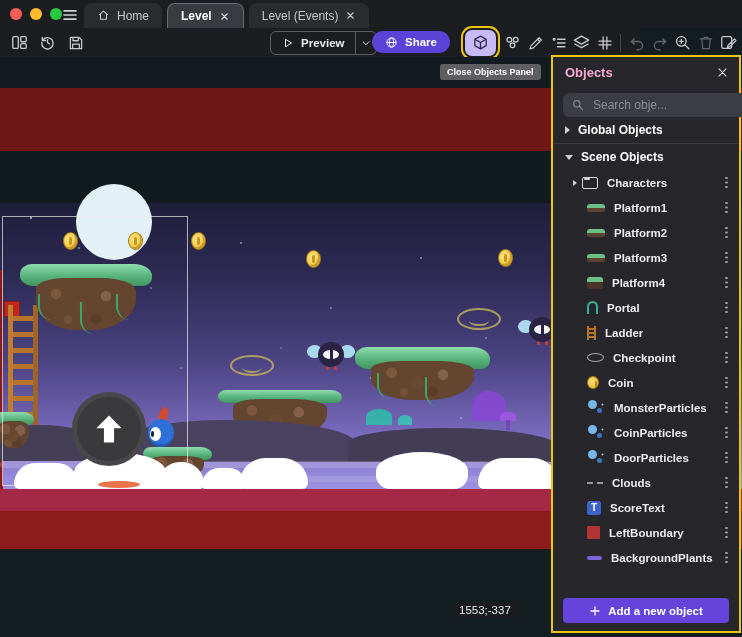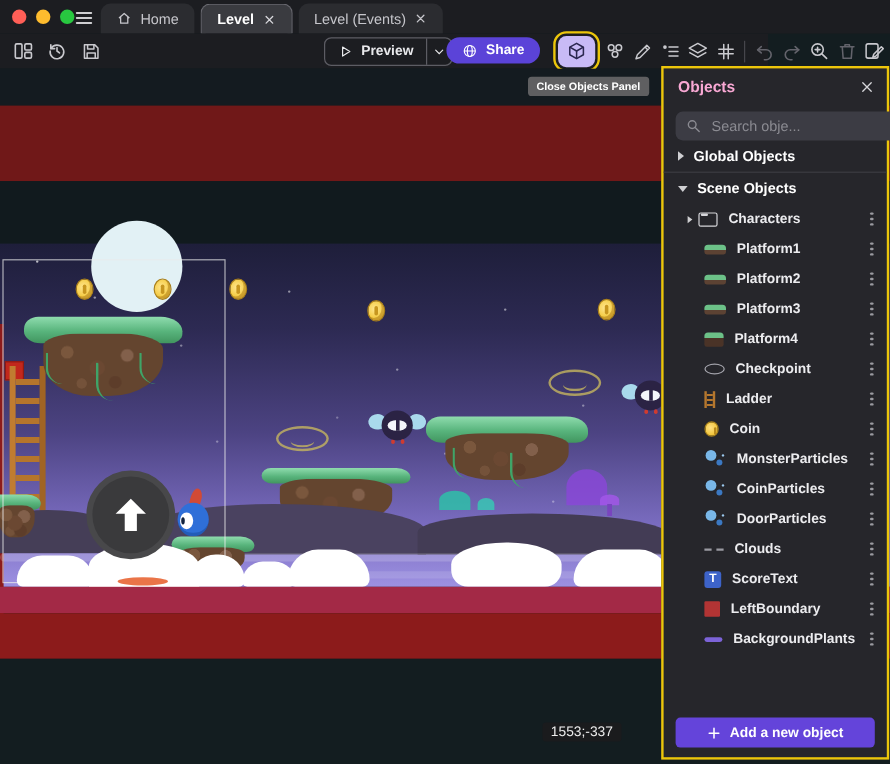--- a/index.html
+++ b/index.html
@@ -527,27 +527,32 @@
           <span class="obj-icon icon-platform"></span>
           <span class="obj-label">Platform3</span>
           <span class="kebab"></span>
         </div>
         <div class="obj-row">
           <span class="obj-icon icon-platform-tall"></span>
           <span class="obj-label">Platform4</span>
           <span class="kebab"></span>
         </div>
         <div class="obj-row">
+          <span class="obj-icon icon-portal"></span>
+          <span class="obj-label">Portal</span>
+          <span class="kebab"></span>
+        </div>
+        <div class="obj-row">
+          <span class="obj-icon icon-ladder"></span>
+          <span class="obj-label">Ladder</span>
+          <span class="kebab"></span>
+        </div>
+        <div class="obj-row">
           <span class="obj-icon icon-checkpoint"></span>
           <span class="obj-label">Checkpoint</span>
-          <span class="kebab"></span>
-        </div>
-        <div class="obj-row">
-          <span class="obj-icon icon-ladder"></span>
-          <span class="obj-label">Ladder</span>
           <span class="kebab"></span>
         </div>
         <div class="obj-row">
           <span class="obj-icon icon-coin"></span>
           <span class="obj-label">Coin</span>
           <span class="kebab"></span>
         </div>
         <div class="obj-row">
           <span class="obj-icon icon-particles"></span>
           <span class="obj-label">MonsterParticles</span>

